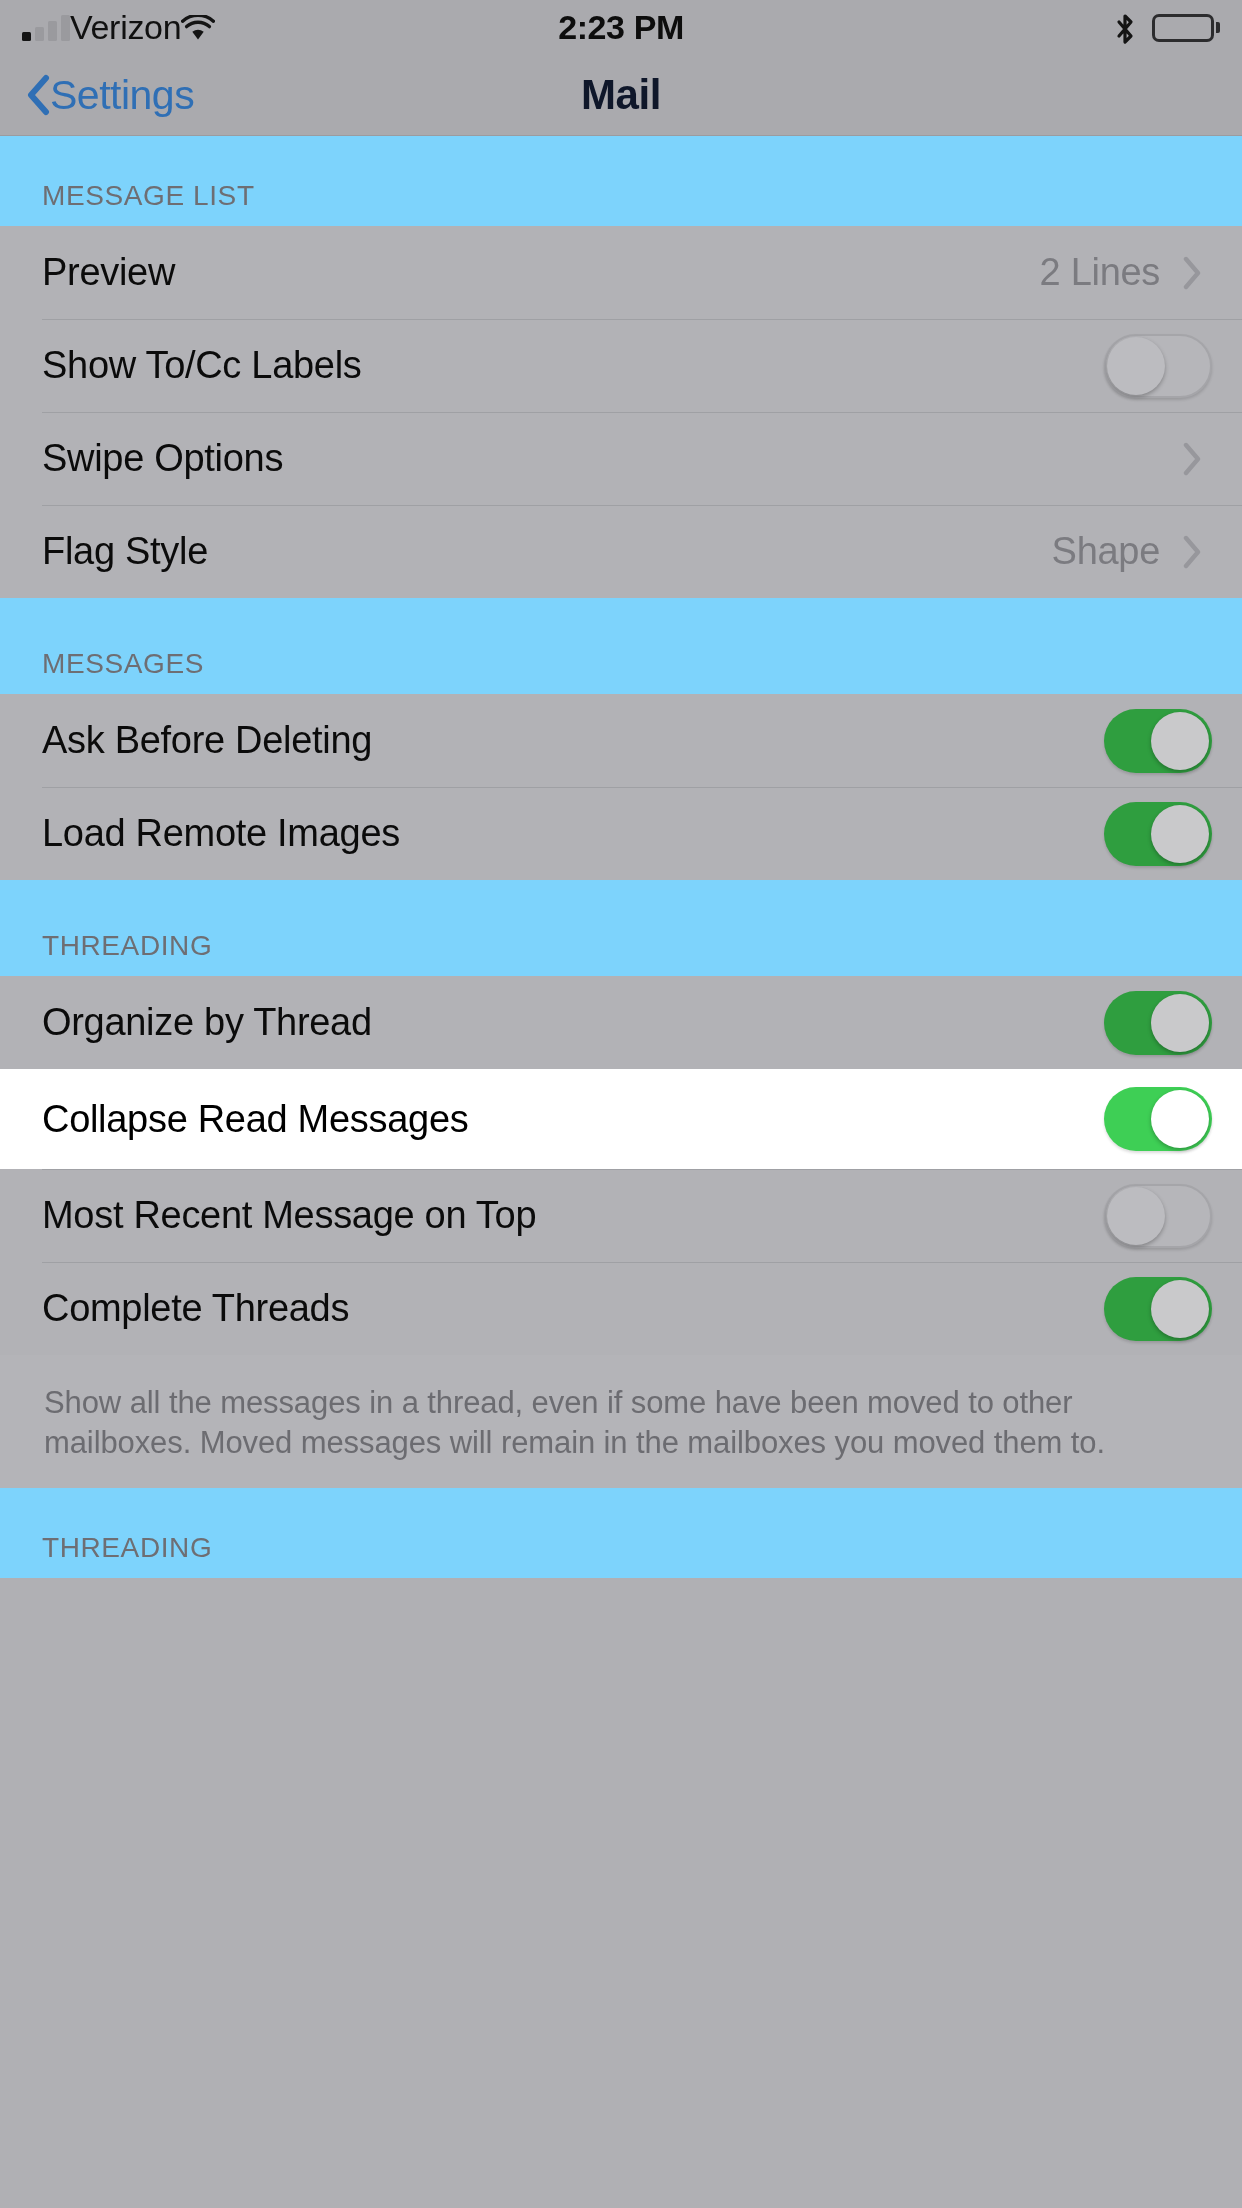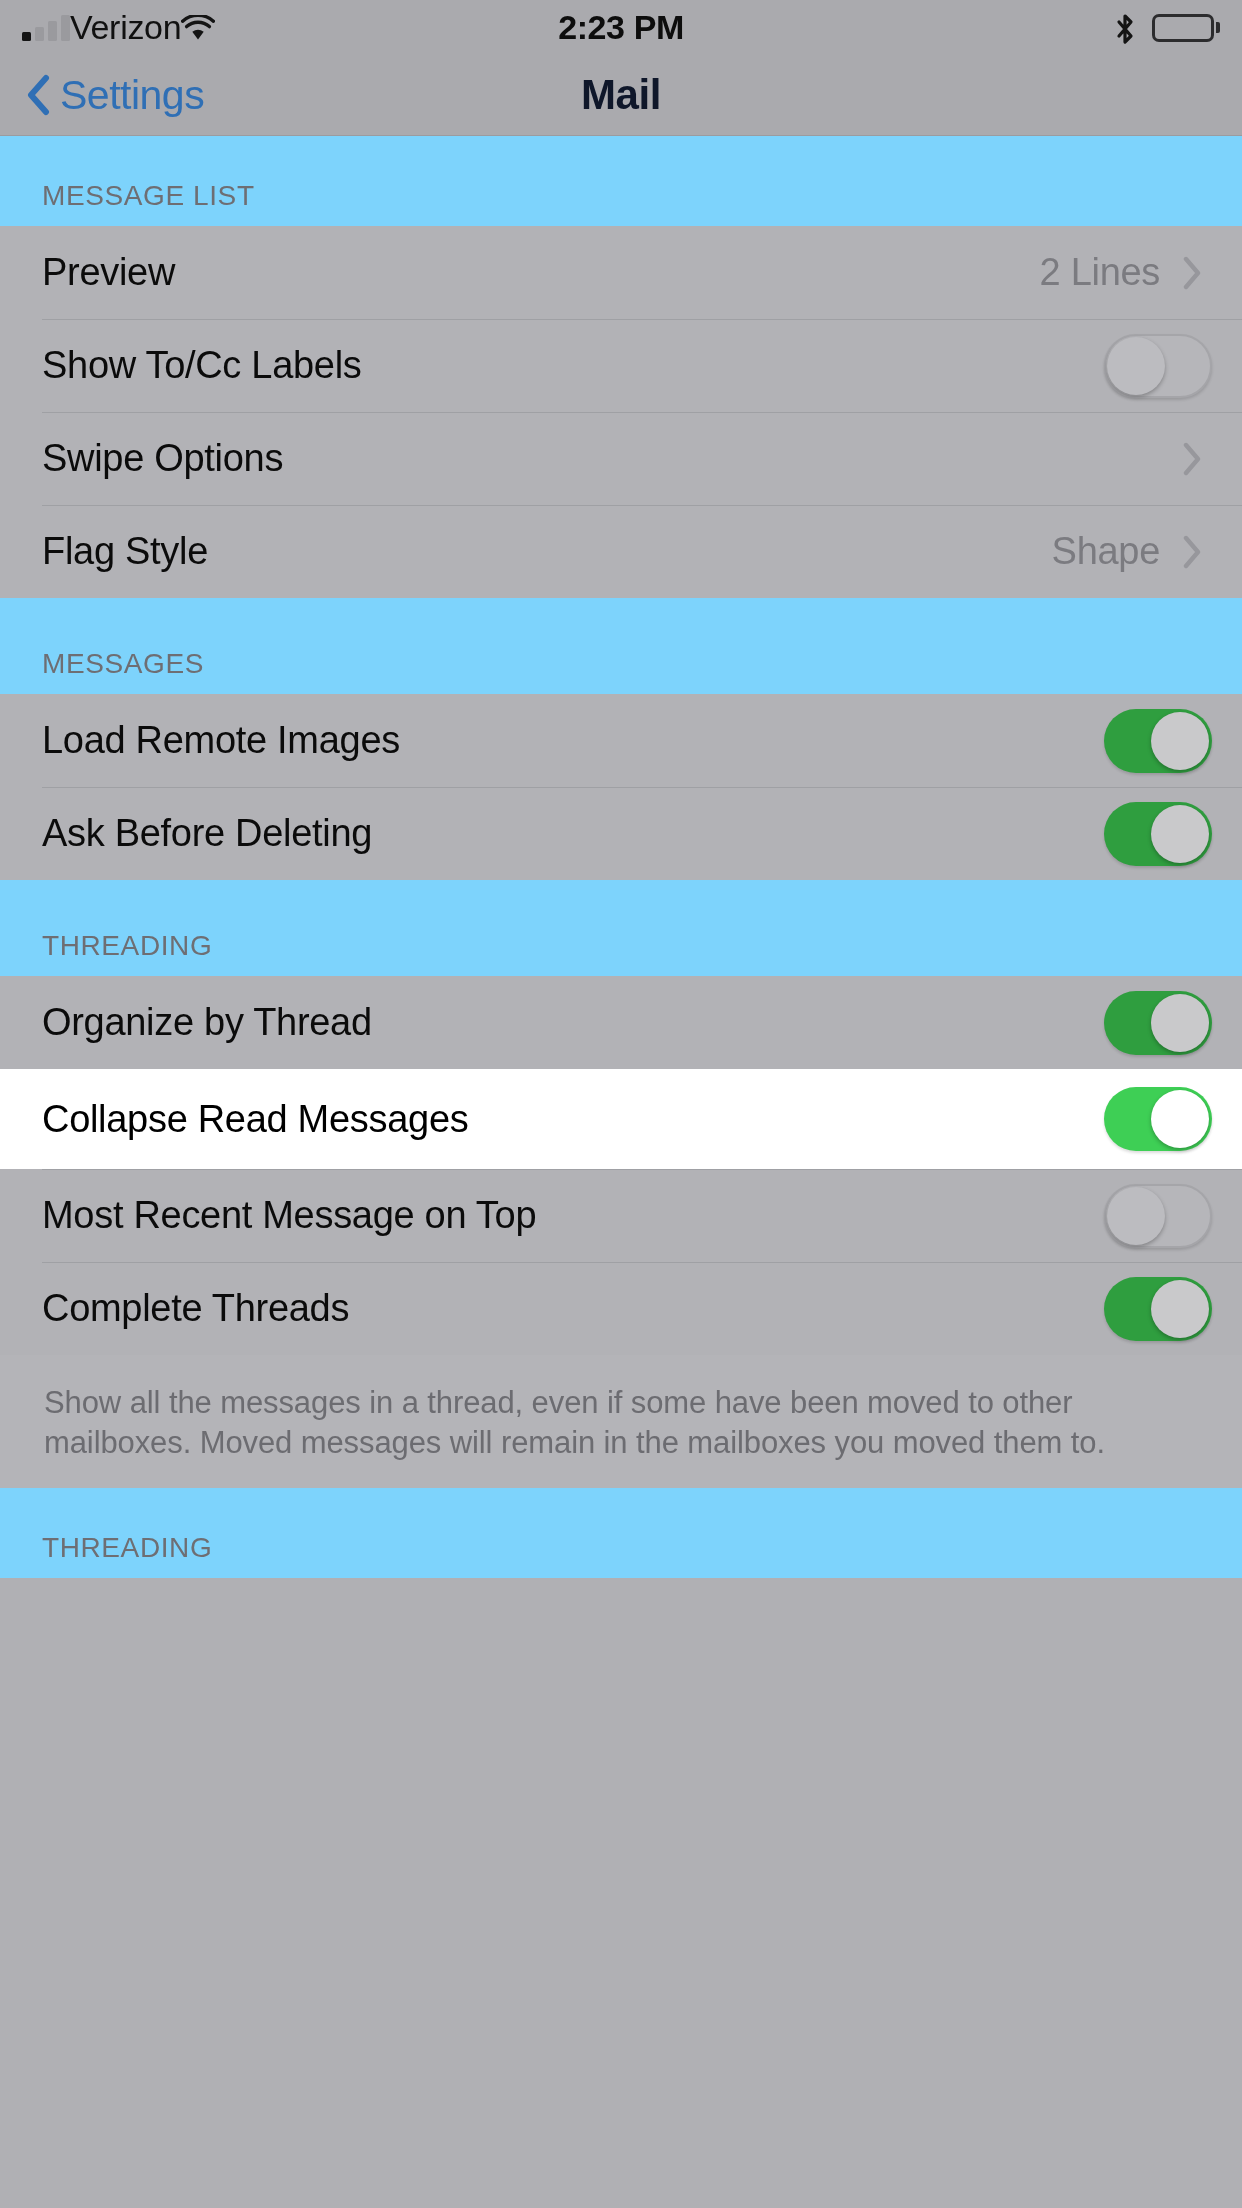--- a/index.html
+++ b/index.html
@@ -56,21 +56,21 @@
 
   
   .navbar {
     height:81px; width:100%;
     position:relative;
     background:#aaaaae;
     display:flex; align-items:center;
     border-bottom:1px solid #9b9b9f;
   }
   .back {
-    display:flex; align-items:center; gap:10px;
+    display:flex; align-items:center; 
     padding-left:26px; cursor:pointer;
   }
   .back-chev { width:24px; height:42px; }
   .back-label {
     font-size:41px; color:#2f6fb5; letter-spacing:-0.5px;
   }
   .nav-title {
     position:absolute; left:0; right:0; top:0; bottom:0;
     display:flex; align-items:center; justify-content:center;
     font-size:42px; font-weight:bold; color:#0f172a; letter-spacing:-0.4px;
@@ -246,28 +246,28 @@
             <path d="M4 3 L16 17 L4 31" stroke="#97979c" stroke-width="4.4" fill="none" stroke-linecap="round" stroke-linejoin="round"></path>
           </svg>
         </span>
       </div>
     </div>
 
     <div class="section-header tall">MESSAGES</div>
     <div class="group">
 
       <div class="row">
+        <span class="row-label">Ask Before Deleting</span>
+        <span class="switch on">
+            <span class="knob"></span>
+          </span>
+      </div>
+
+      <div class="row">
         <span class="row-label">Load Remote Images</span>
-        <span class="switch on">
-            <span class="knob"></span>
-          </span>
-      </div>
-
-      <div class="row">
-        <span class="row-label">Ask Before Deleting</span>
         <span class="switch on">
             <span class="knob"></span>
           </span>
       </div>
     </div>
 
     <div class="section-header tall">THREADING</div>
     <div class="group">
 
       <div class="row">

